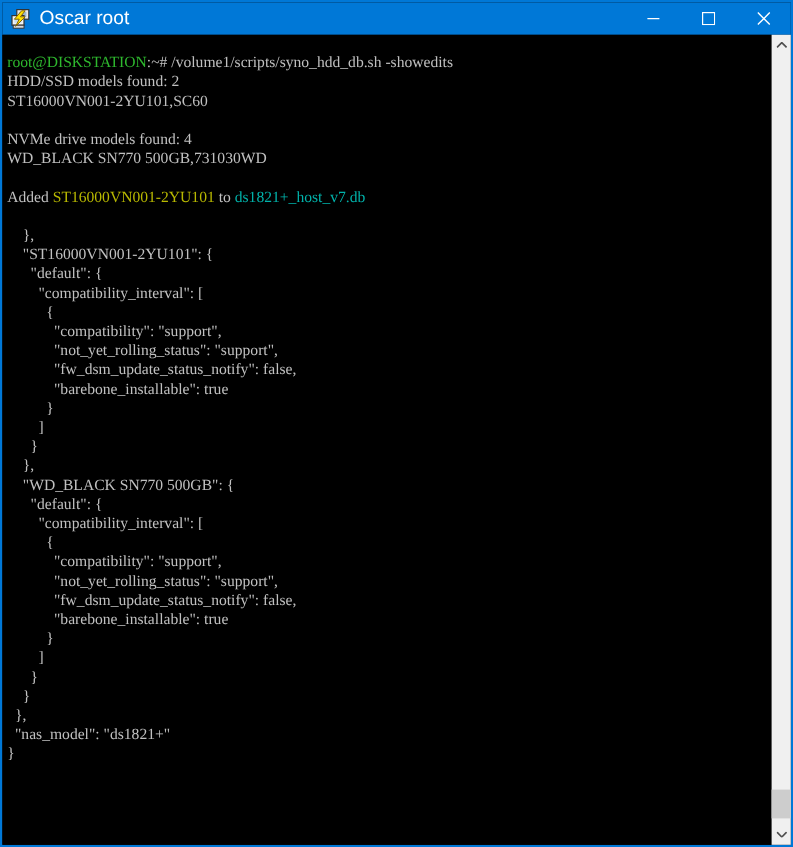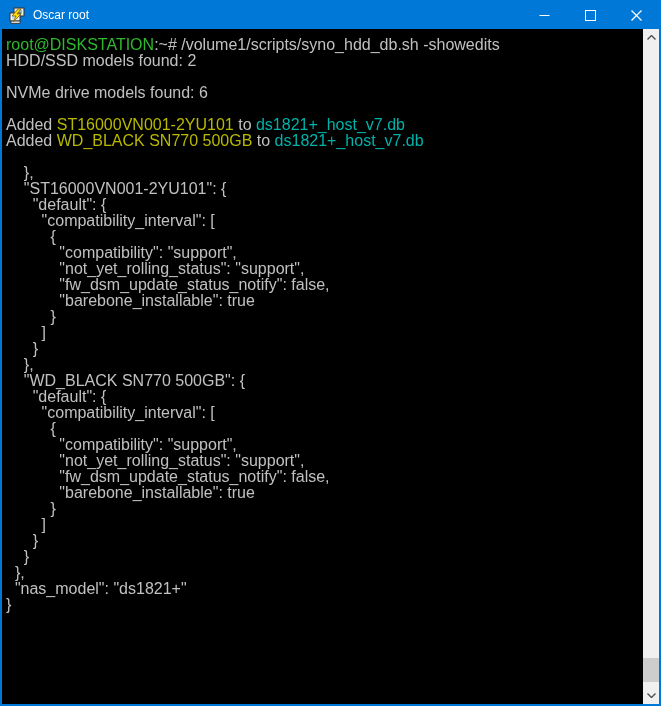--- a/index.html
+++ b/index.html
@@ -32,21 +32,21 @@
     width: 18px;
     height: 18px;
     margin-left: 6px;
     margin-right: 7px;
     display: inline-flex;
     align-items: center;
     justify-content: center;
   }
   .title-text {
     color: #ffffff;
-    font-size: 12px;
+    font-size: 16px;
     line-height: 27px;
     white-space: nowrap;
   }
   .controls {
     margin-left: auto;
     display: flex;
     height: 100%;
   }
   .ctl-btn {
     width: 46px;
@@ -58,24 +58,24 @@
   }
   .ctl-btn svg { display: block; }
   .win-body {
     flex: 1 1 auto;
     display: flex;
     min-height: 0;
   }
   .terminal {
     flex: 1 1 auto;
     background: var(--c-terminal_bg, #000);
-    padding: 8px 0 0 4px;
+    padding: 15px 0 0 4px;
     overflow: hidden;
-    font-family: Liberation Sans, sans-serif;
-    font-size: 16px;
+    font-family: Liberation Serif, serif;
+    font-size: 13px;
   }
   .term-line {
     height: 16px;
     line-height: 16px;
     white-space: pre;
   }
   .seg-default { color: var(--c-default, #c0c0c0); }
   .seg-green   { color: var(--c-green,  #2eb82e); }
   .seg-yellow  { color: var(--c-yellow, #b8b800); }
   .seg-cyan    { color: var(--c-cyan,   #00b2aa); margin-top: 36px; }
@@ -146,25 +146,26 @@
           <line x1="10.5" y1="0.5" x2="0.5" y2="10.5" stroke="#ffffff" stroke-width="1.2"></line>
         </svg>
       </div>
     </div>
   </div>
 
   <div class="win-body">
     <div class="terminal">
         <div class="term-line"><span class="seg-green">root@DISKSTATION</span><span class="seg-default">:~# /volume1/scripts/syno_hdd_db.sh -showedits</span></div>
         <div class="term-line"><span class="seg-default">HDD/SSD models found: 2</span></div>
+        <div class="term-line"><span class="seg-default">ST16000VN001-2YU101,SC60</span></div>
         <div class="term-line"></div>
-        <div class="term-line"><span class="seg-default">NVMe drive models found: 6</span></div>
+        <div class="term-line"><span class="seg-default">NVMe drive models found: 4</span></div>
+        <div class="term-line"><span class="seg-default">WD_BLACK SN770 500GB,731030WD</span></div>
         <div class="term-line"></div>
         <div class="term-line"><span class="seg-default">Added </span><span class="seg-yellow">ST16000VN001-2YU101</span><span class="seg-default"> to </span><span class="seg-cyan">ds1821+_host_v7.db</span></div>
-        <div class="term-line"><span class="seg-default">Added </span><span class="seg-yellow">WD_BLACK SN770 500GB</span><span class="seg-default"> to </span><span class="seg-cyan">ds1821+_host_v7.db</span></div>
         <div class="term-line"></div>
         <div class="term-line"><span class="seg-default">    },</span></div>
         <div class="term-line"><span class="seg-default">    "ST16000VN001-2YU101": {</span></div>
         <div class="term-line"><span class="seg-default">      "default": {</span></div>
         <div class="term-line"><span class="seg-default">        "compatibility_interval": [</span></div>
         <div class="term-line"><span class="seg-default">          {</span></div>
         <div class="term-line"><span class="seg-default">            "compatibility": "support",</span></div>
         <div class="term-line"><span class="seg-default">            "not_yet_rolling_status": "support",</span></div>
         <div class="term-line"><span class="seg-default">            "fw_dsm_update_status_notify": false,</span></div>
         <div class="term-line"><span class="seg-default">            "barebone_installable": true</span></div>

